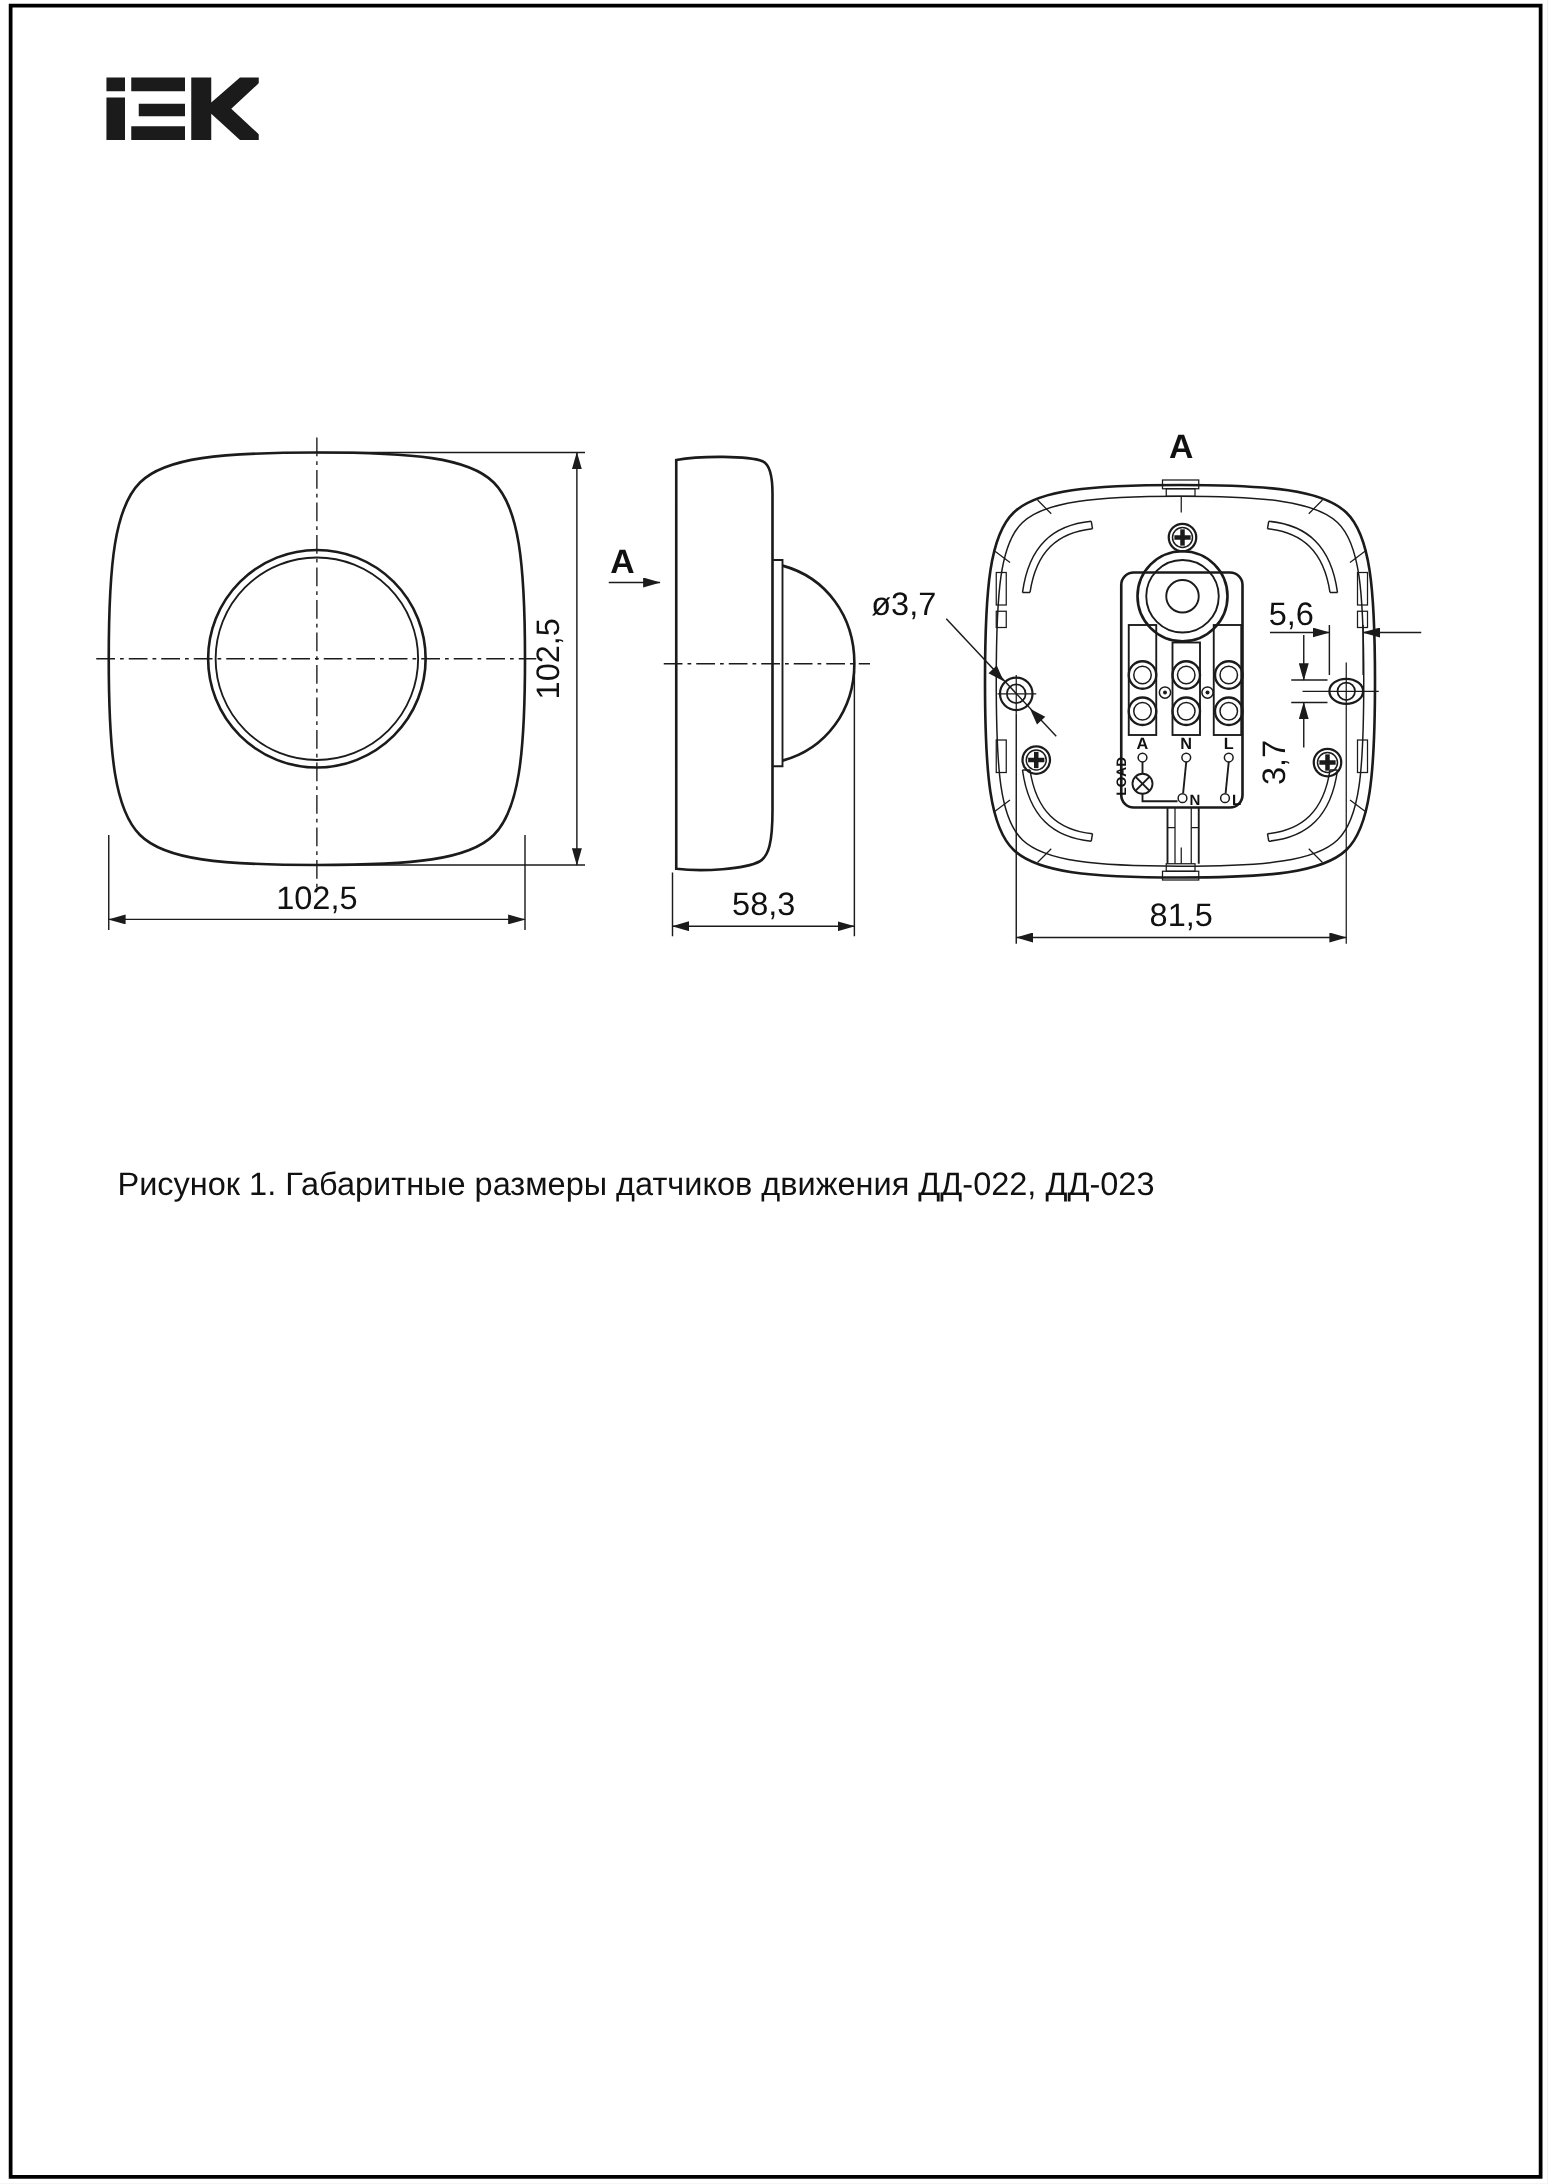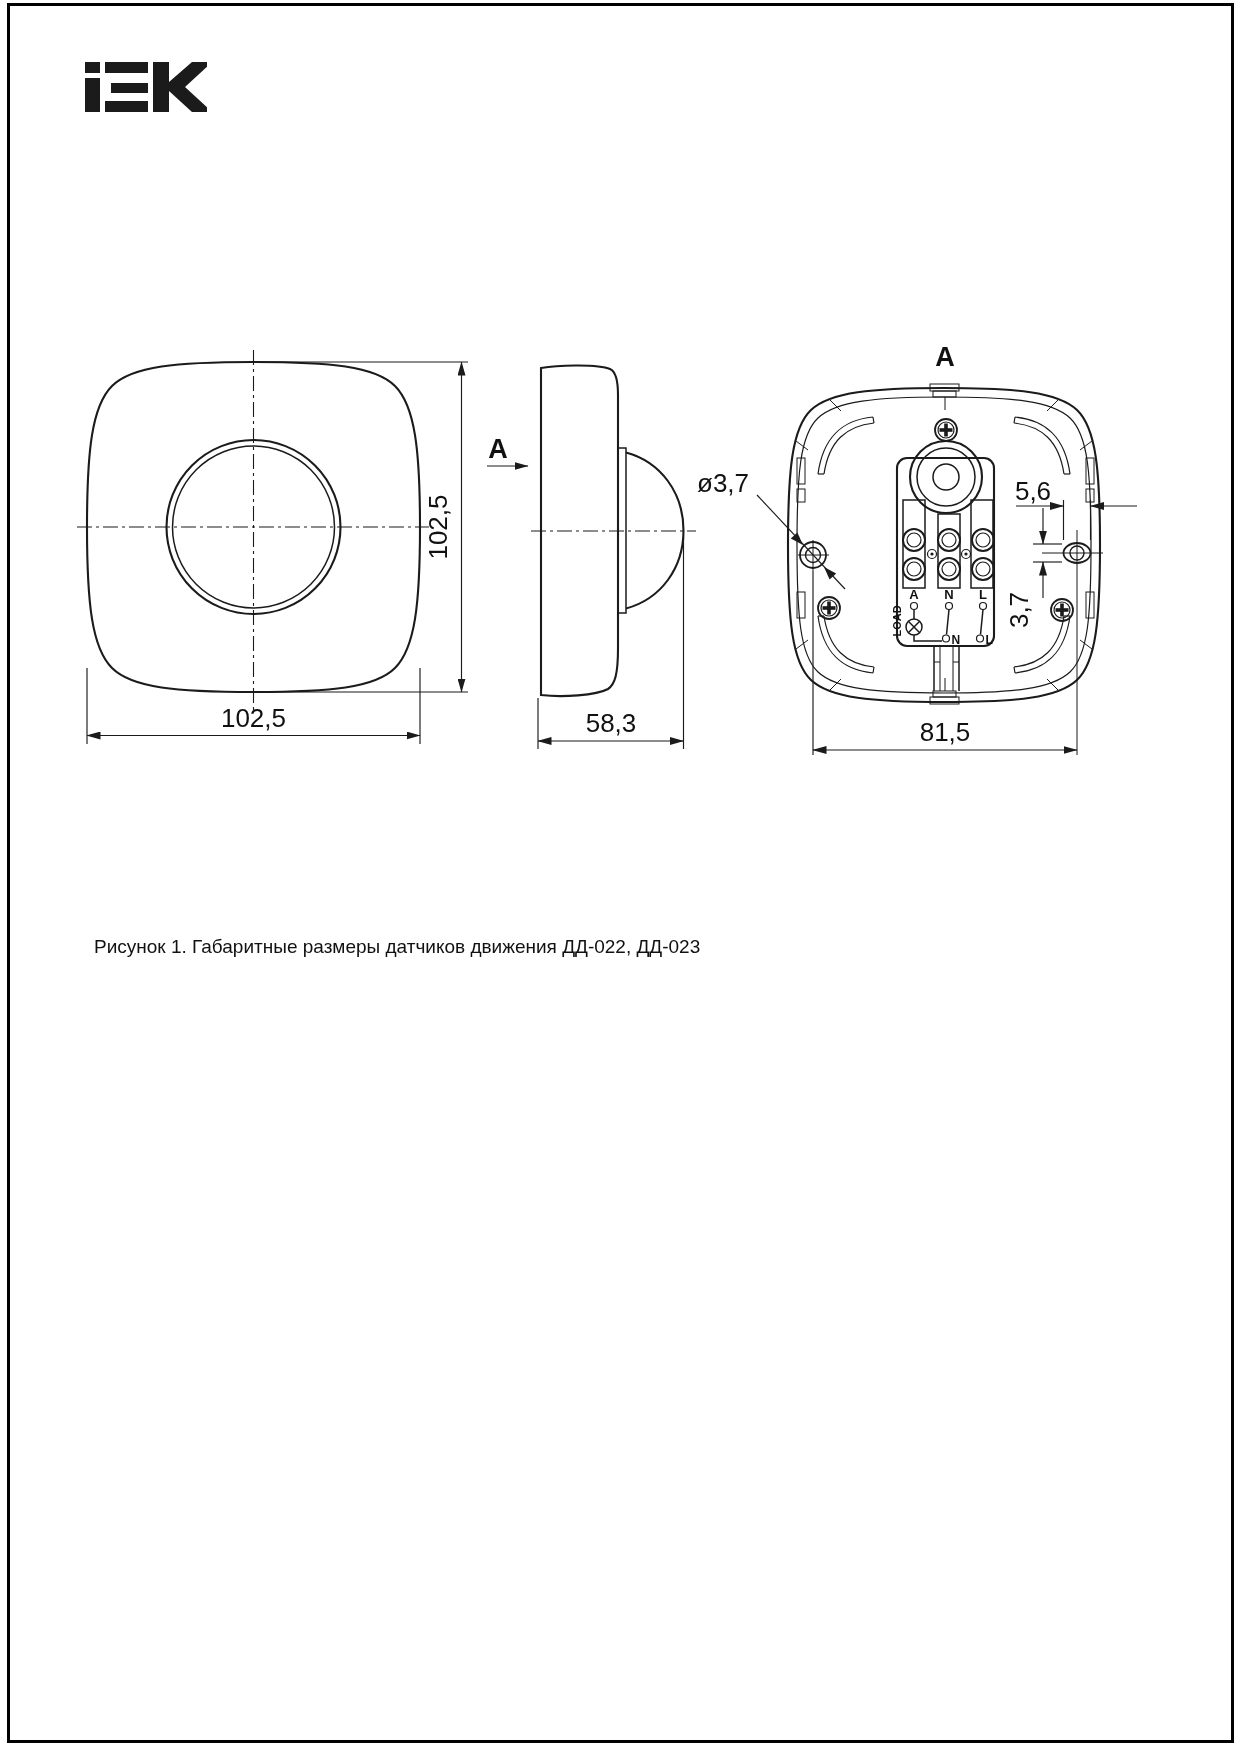--- a/index.html
+++ b/index.html
@@ -12,21 +12,21 @@
     overflow:hidden;
   }
   .frame{
     position:absolute;left:7px;top:3px;width:1227px;height:1740px;
     border:3px solid #000;box-sizing:border-box;pointer-events:none;
   }
   .logo{position:absolute;left:85px;top:58px;width:122px;height:56px;}
   .drawing{position:absolute;left:50px;top:320px;width:1120px;height:450px;}
   .caption{
     position:absolute;left:94px;top:932px;
-    font-size:19px;line-height:30px;color:#111;
+    font-size:26px;line-height:30px;color:#111;
     white-space:nowrap;
   }
   
   .ln{stroke:#1b1b1b;fill:none;}
   .w2{stroke-width:2.1;}
   .w15{stroke-width:1.5;}
   .w12{stroke-width:1.2;}
   .w1{stroke-width:1;}
   .dim{stroke:#1b1b1b;stroke-width:1.15;fill:none;}
   .cl{stroke:#1b1b1b;stroke-width:1.1;fill:none;stroke-dasharray:15 4 3 4;}

